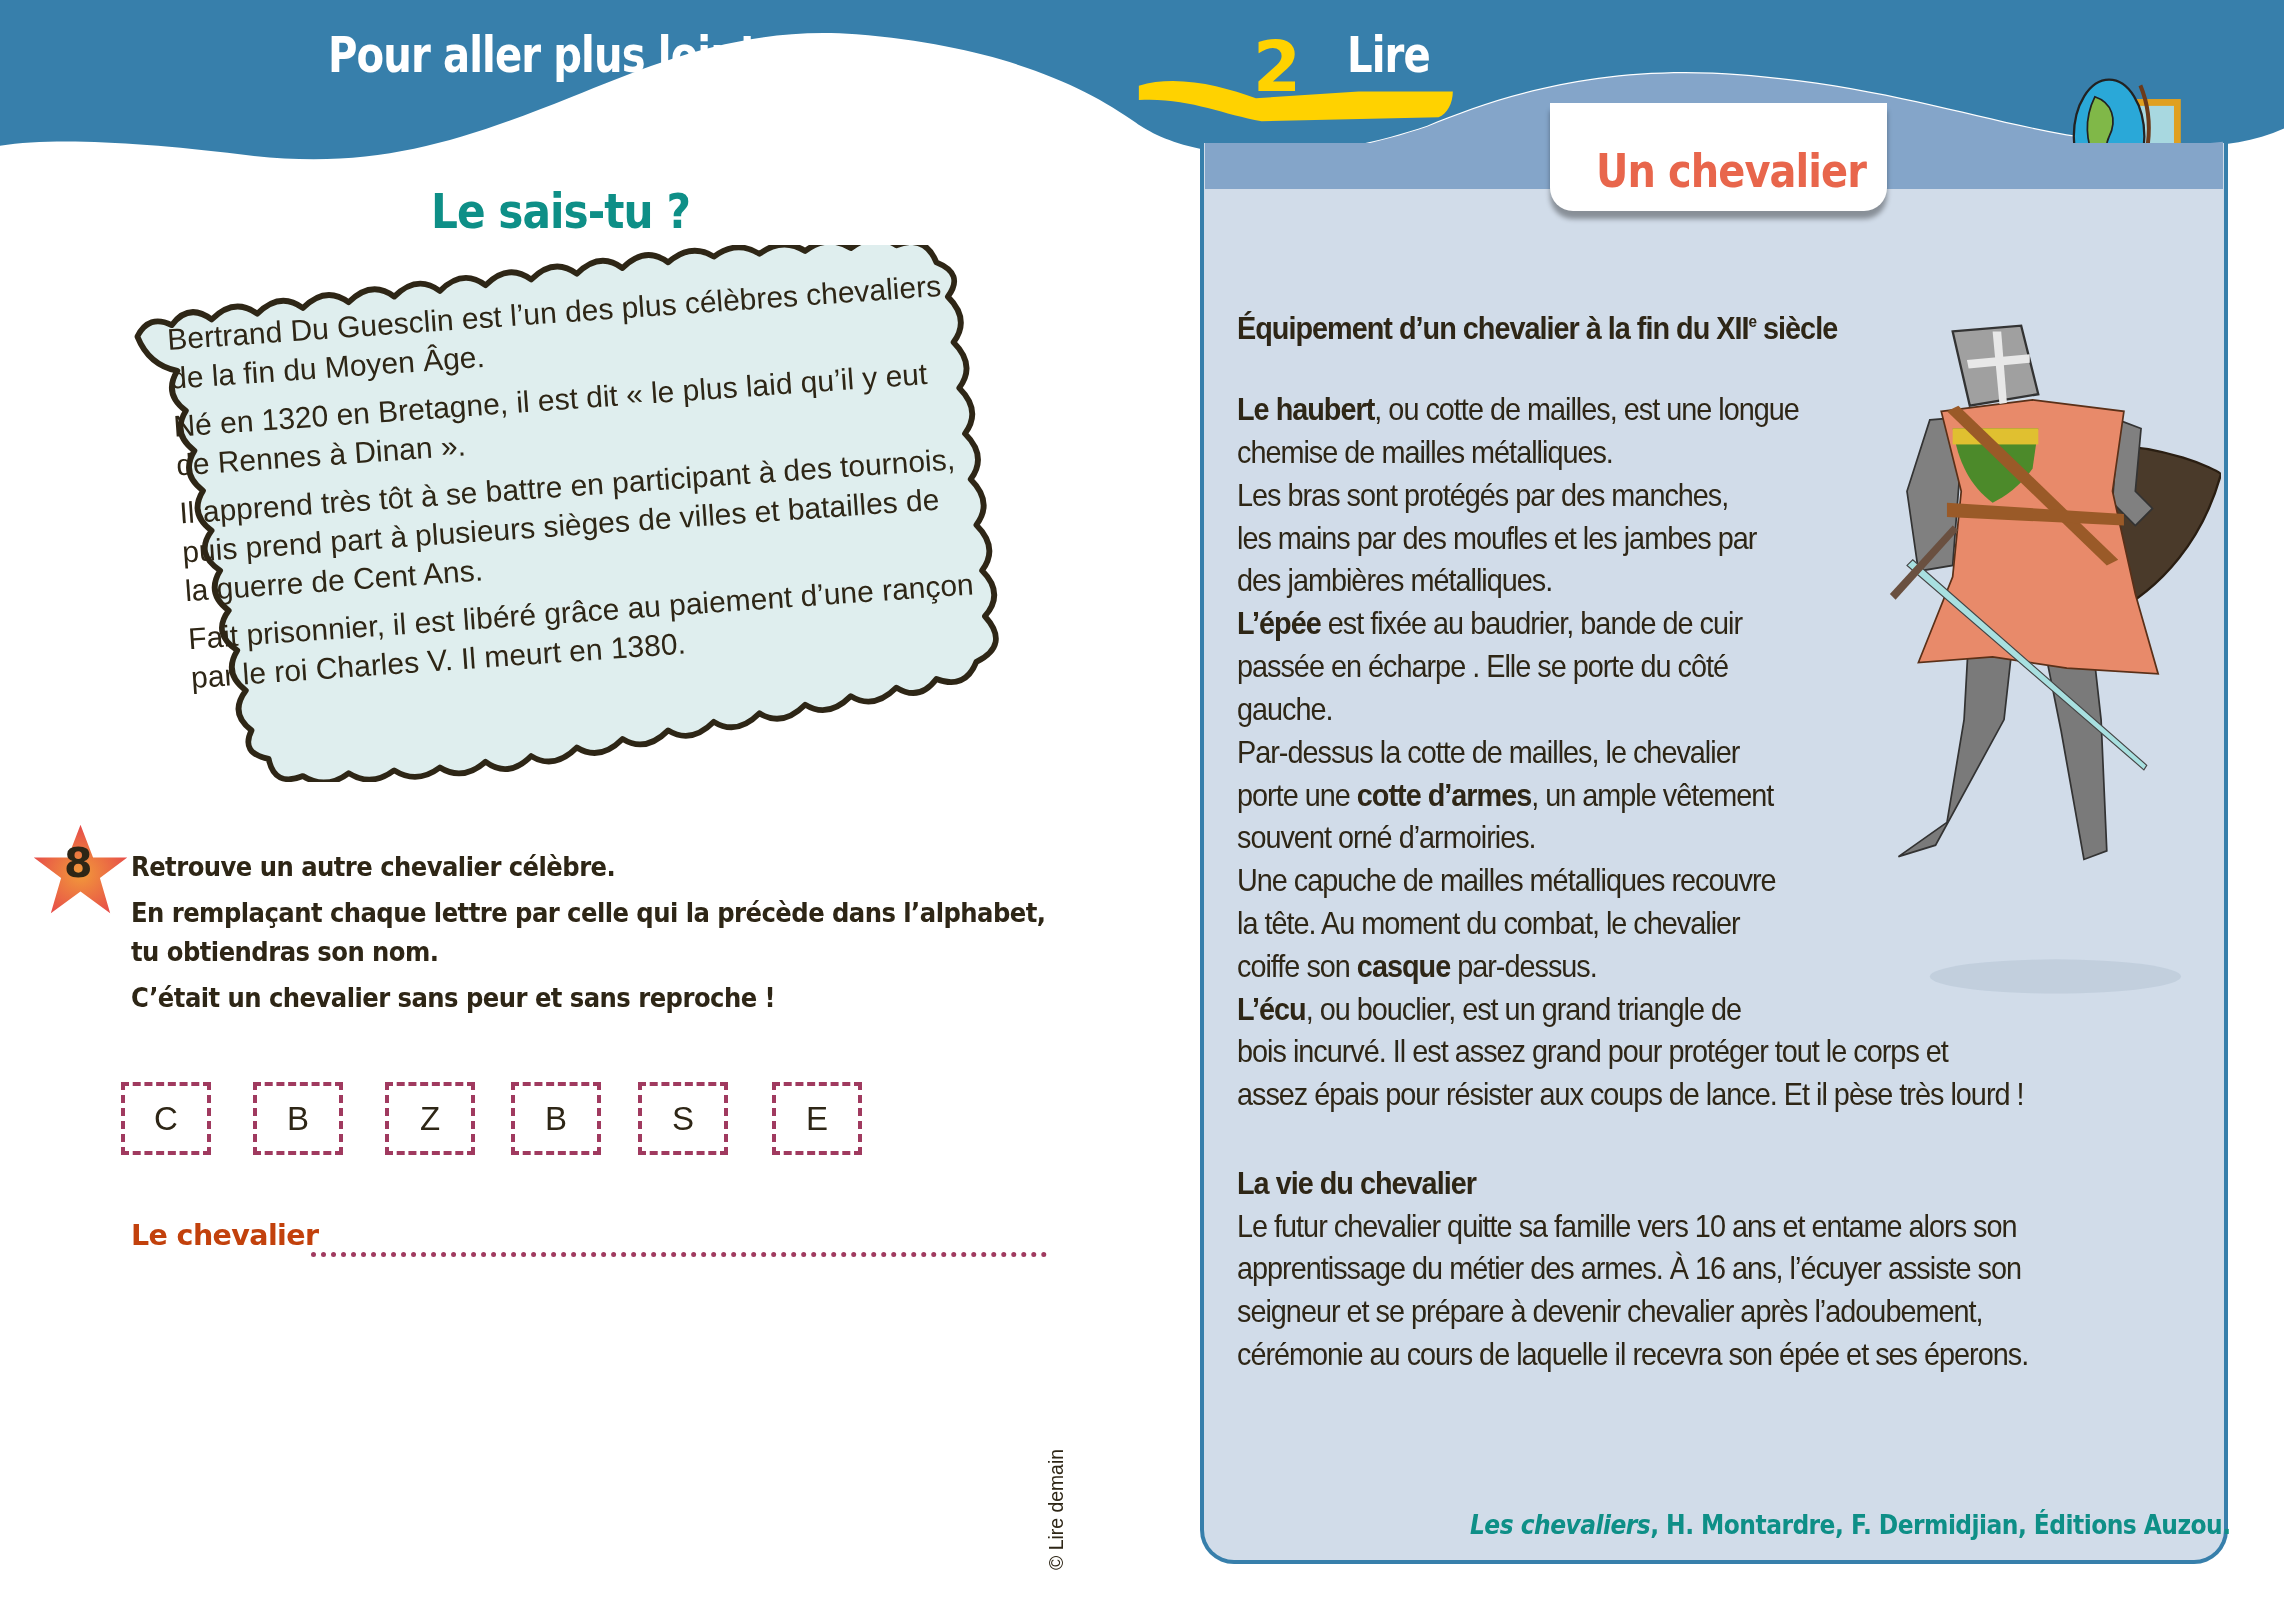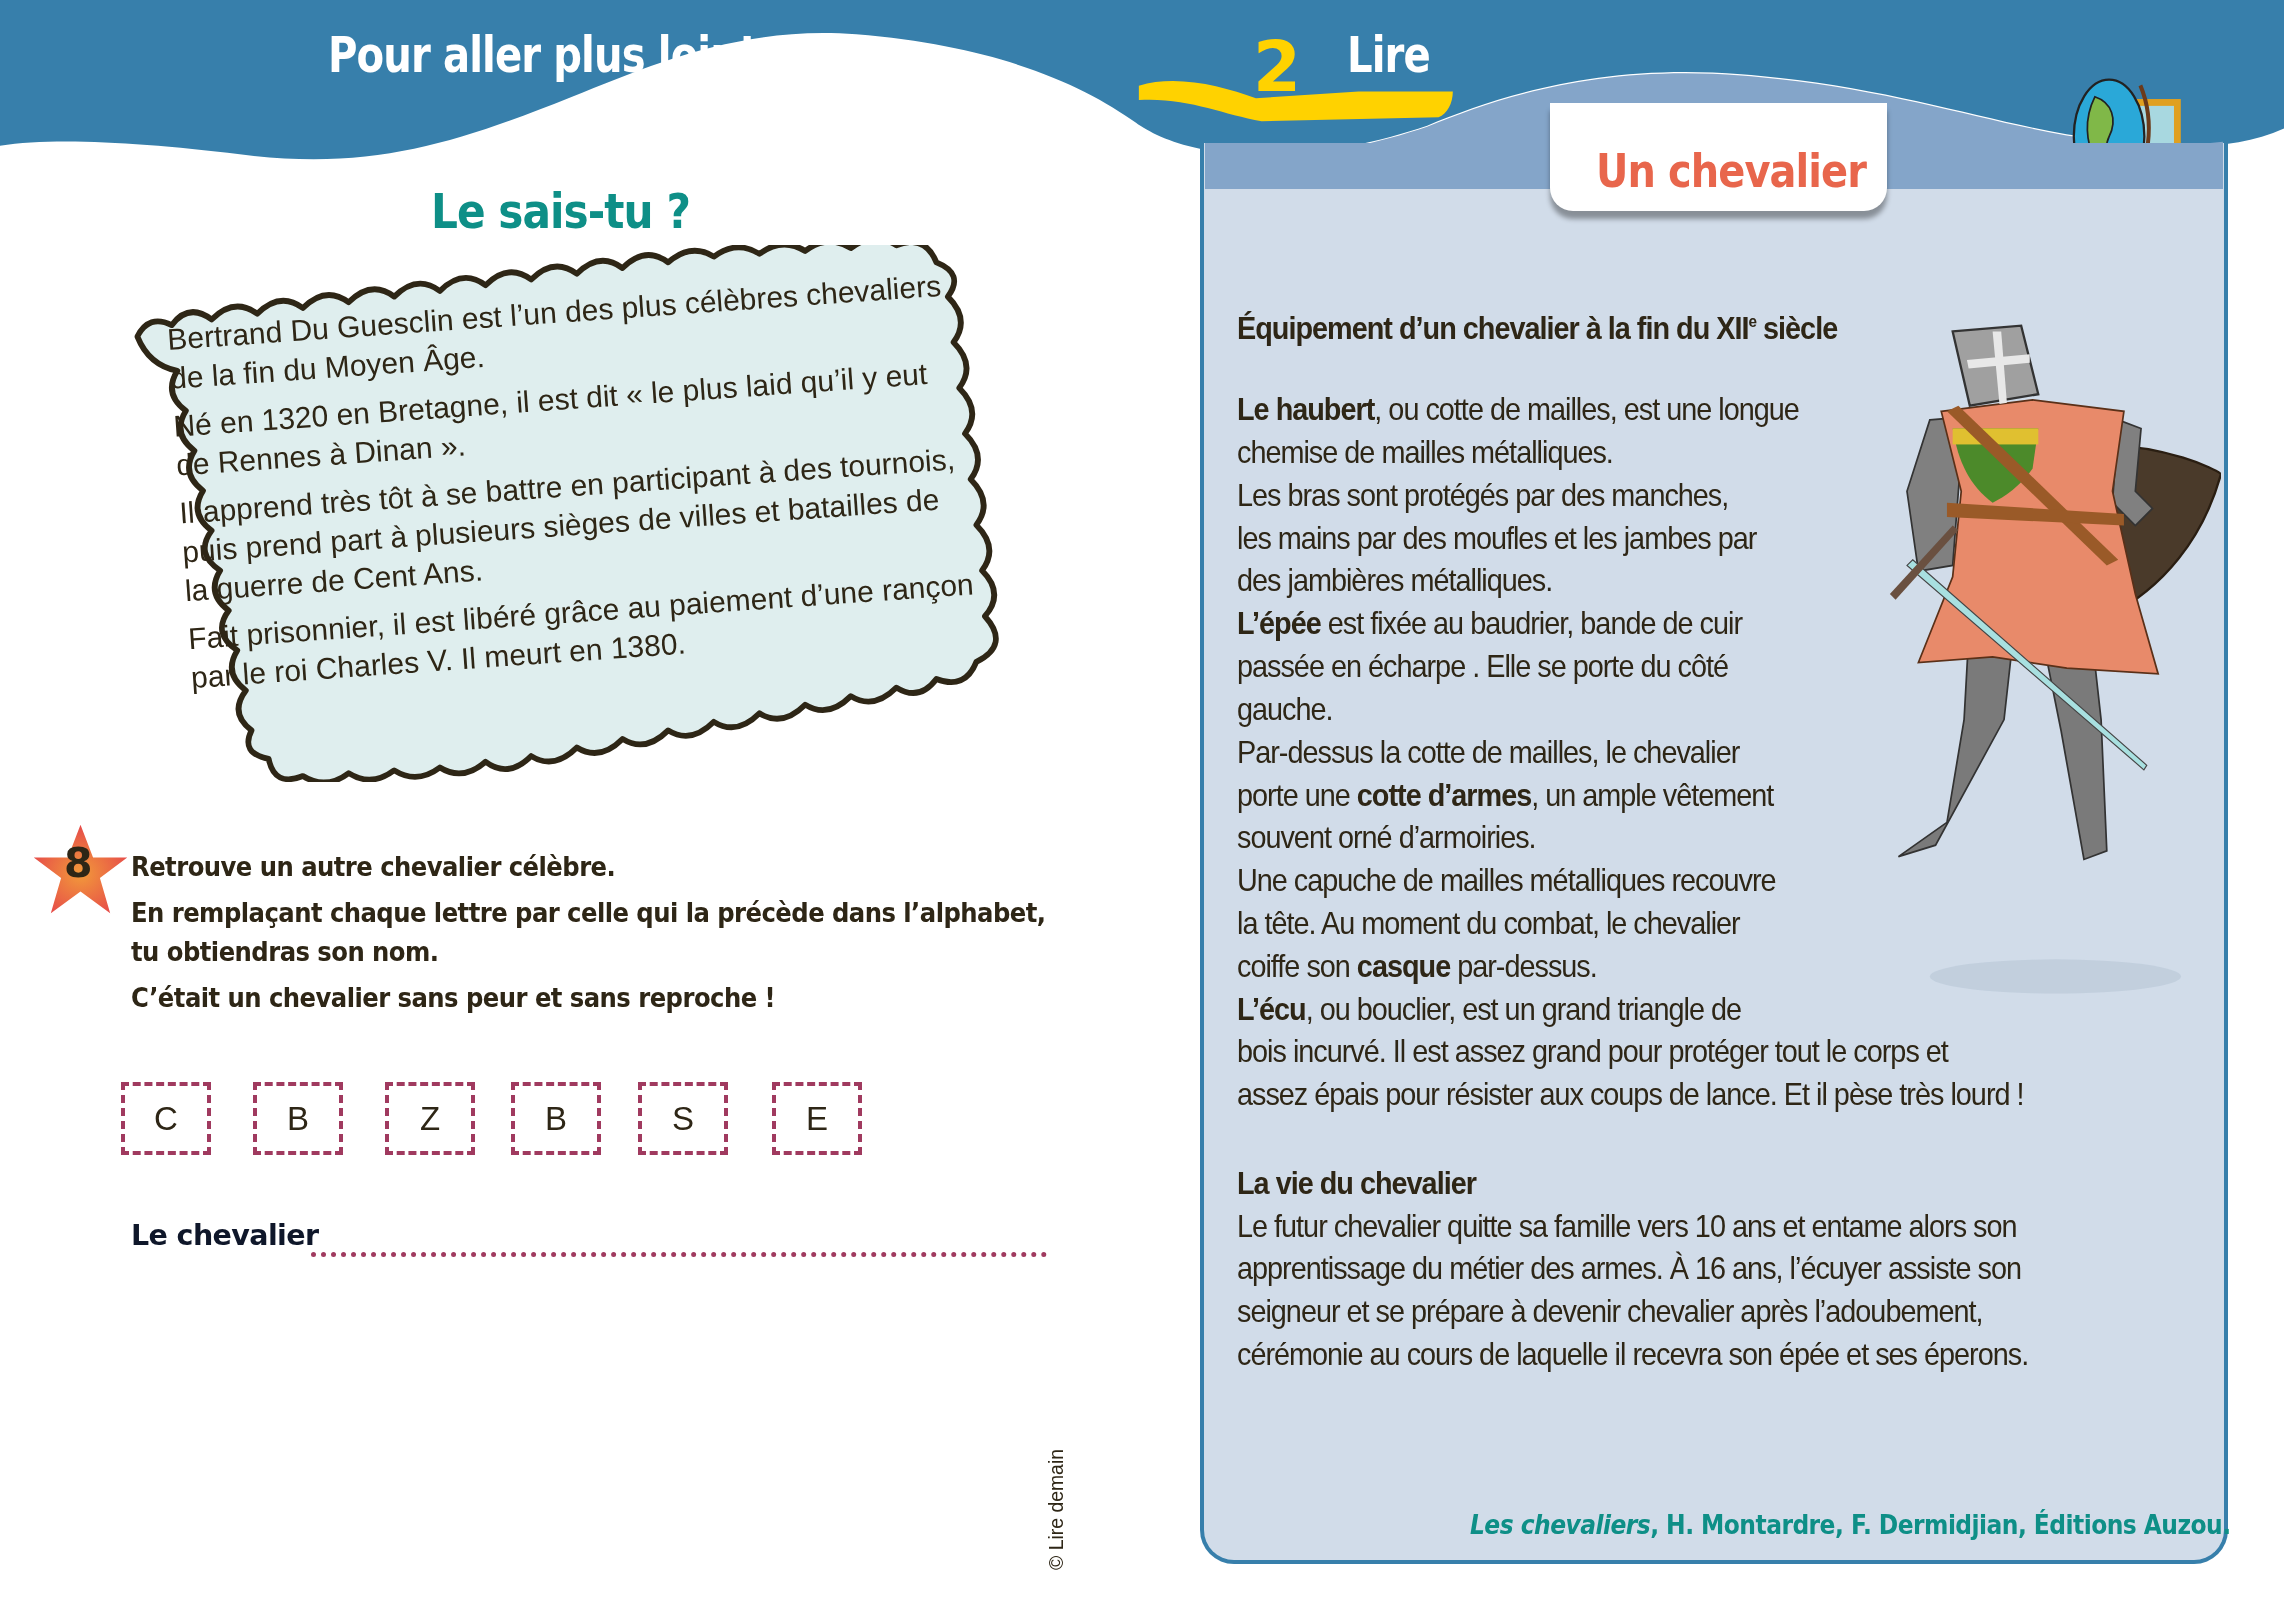--- a/index.html
+++ b/index.html
@@ -44,21 +44,21 @@
     transform:scaleX(0.9); transform-origin:left top; white-space:nowrap;
   }
   .letter-box {
     position:absolute; top:1082px; width:90px; height:73px;
     border:4.6px dashed #a03a5f; box-sizing:border-box;
     display:flex; align-items:center; justify-content:center;
     font-size:33px; color:#2e2616;
   }
   .answer-label {
     position:absolute; left:131px; top:1219px; font-size:28.5px; font-weight:bold;
-    color:#0f172a; font-family:"DejaVu Sans", sans-serif; letter-spacing:-0.6px;
+    color:#c2410c; font-family:"DejaVu Sans", sans-serif; letter-spacing:-0.6px;
   }
   .answer-dots {
     position:absolute; left:311px; top:1246px; width:736px; height:5.7px;
     border-bottom:5.1px dotted #a03a5f;
   }
   .copyright {
     position:absolute; left:1045px; top:1570px; font-size:19.4px; color:#2e2616;
     transform:rotate(-90deg); transform-origin:left top; white-space:nowrap;
   }
 

